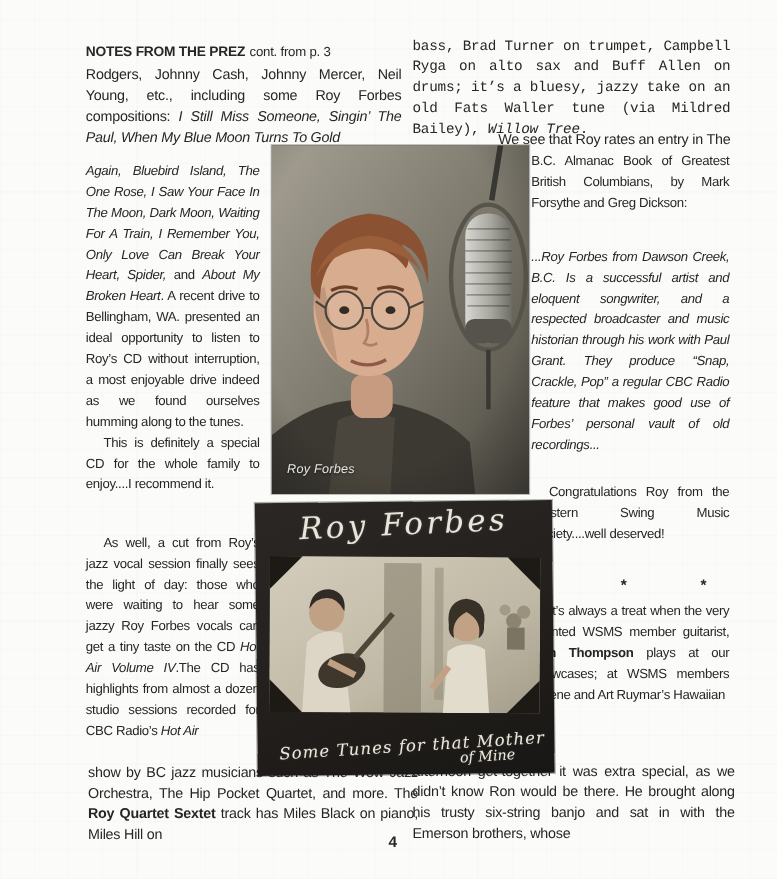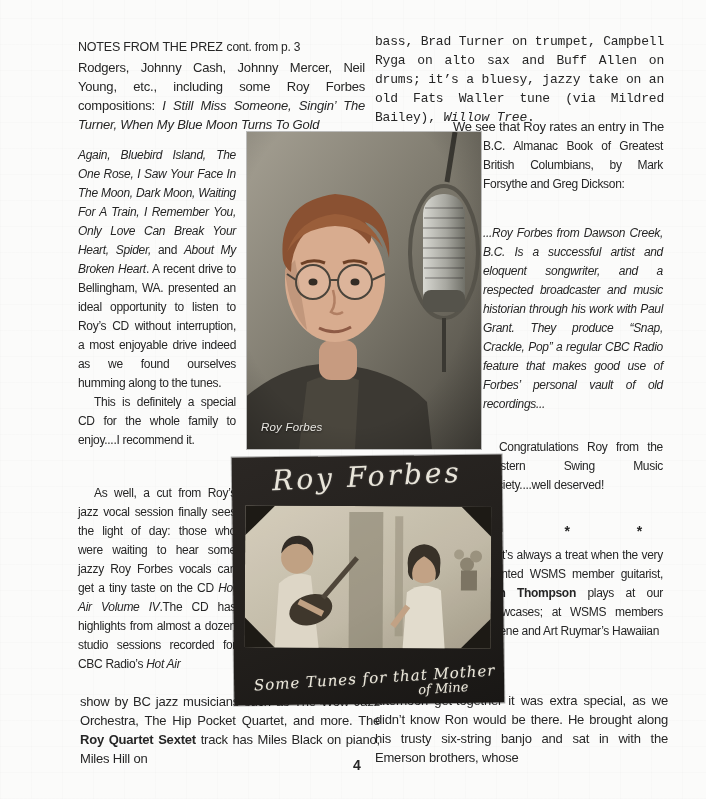--- a/index.html
+++ b/index.html
@@ -15,21 +15,21 @@
       repeating-linear-gradient(0deg, rgba(0,0,0,0.012) 0 1px, transparent 1px 26px),
       repeating-linear-gradient(90deg, rgba(0,0,0,0.012) 0 1px, transparent 1px 31px);
   }
   .txt{position:absolute;text-align:justify;}
   .wide{font-size:13px;line-height:19px;letter-spacing:-0.2px;}
   .narrow{font-size:12px;line-height:19px;letter-spacing:-0.3px;}
   .it{font-style:italic;}
   .b{font-weight:bold;}
   .indent{text-indent:16px;}
   .header{font-size:12.5px;letter-spacing:-0.2px;white-space:nowrap;}
-  .header .title{font-weight:normal;}
+  .header .title{font-weight:bold;}
   .header .cont{margin-left:4px;font-size:12px;}
   .stars{display:flex;justify-content:space-between;font-size:14px;font-weight:bold;text-align:center;}
   .pagenum{font-weight:bold;font-size:14px;text-align:center;letter-spacing:0;}
 
   
   .portrait{
     position:absolute;left:247px;top:132px;width:234px;height:317px;
     background:#6b685f;overflow:hidden;box-shadow:0 0 0 1px rgba(0,0,0,0.25);
   }
   .portrait svg{display:block;}
@@ -69,21 +69,21 @@
 </head>
 <body>
 
 <div class="scan-texture"></div>
 
 <div class="txt header" style="left:78px;top:40px;width:300px;">
   <span class="title">NOTES FROM THE PREZ</span><span class="cont">cont. from p. 3</span>
 </div>
 
 <div class="txt wide" style="left:78px;top:58px;width:287px;">
-  <span>Rodgers, Johnny Cash, Johnny Mercer, Neil Young, etc., including some Roy Forbes compositions: </span><span class="it">I Still Miss Someone, Singin’ The Turner, When My Blue Moon Turns To Gold</span>
+  <span>Rodgers, Johnny Cash, Johnny Mercer, Neil Young, etc., including some Roy Forbes compositions: </span><span class="it">I Still Miss Someone, Singin’ The Paul, When My Blue Moon Turns To Gold</span>
 </div>
 
 <div class="txt narrow" style="left:78px;top:146px;width:158px;">
   <span class="it">Again, Bluebird Island, The One Rose, I Saw Your Face In The Moon, Dark Moon, Waiting For A Train, I Remember You, Only Love Can Break Your Heart, Spider,</span><span> and </span><span class="it">About My Broken Heart</span><span>. A recent drive to Bellingham, WA. presented an ideal opportunity to listen to Roy’s CD without interruption, a most enjoyable drive indeed as we found ourselves humming along to the tunes.</span>
 </div>
 
 <div class="txt narrow indent" style="left:78px;top:393px;width:158px;">This is definitely a special CD for the whole family to enjoy....I recommend it.</div>
 
 <div class="txt narrow indent" style="left:78px;top:484px;width:158px;">
   <span>As well, a cut from Roy’s jazz vocal session finally sees the light of day: those who were waiting to hear some jazzy Roy Forbes vocals can get a tiny taste on the CD </span><span class="it">Hot Air Volume IV</span><span>.The CD has highlights from almost a dozen studio sessions recorded for CBC Radio’s </span><span class="it">Hot Air</span>

